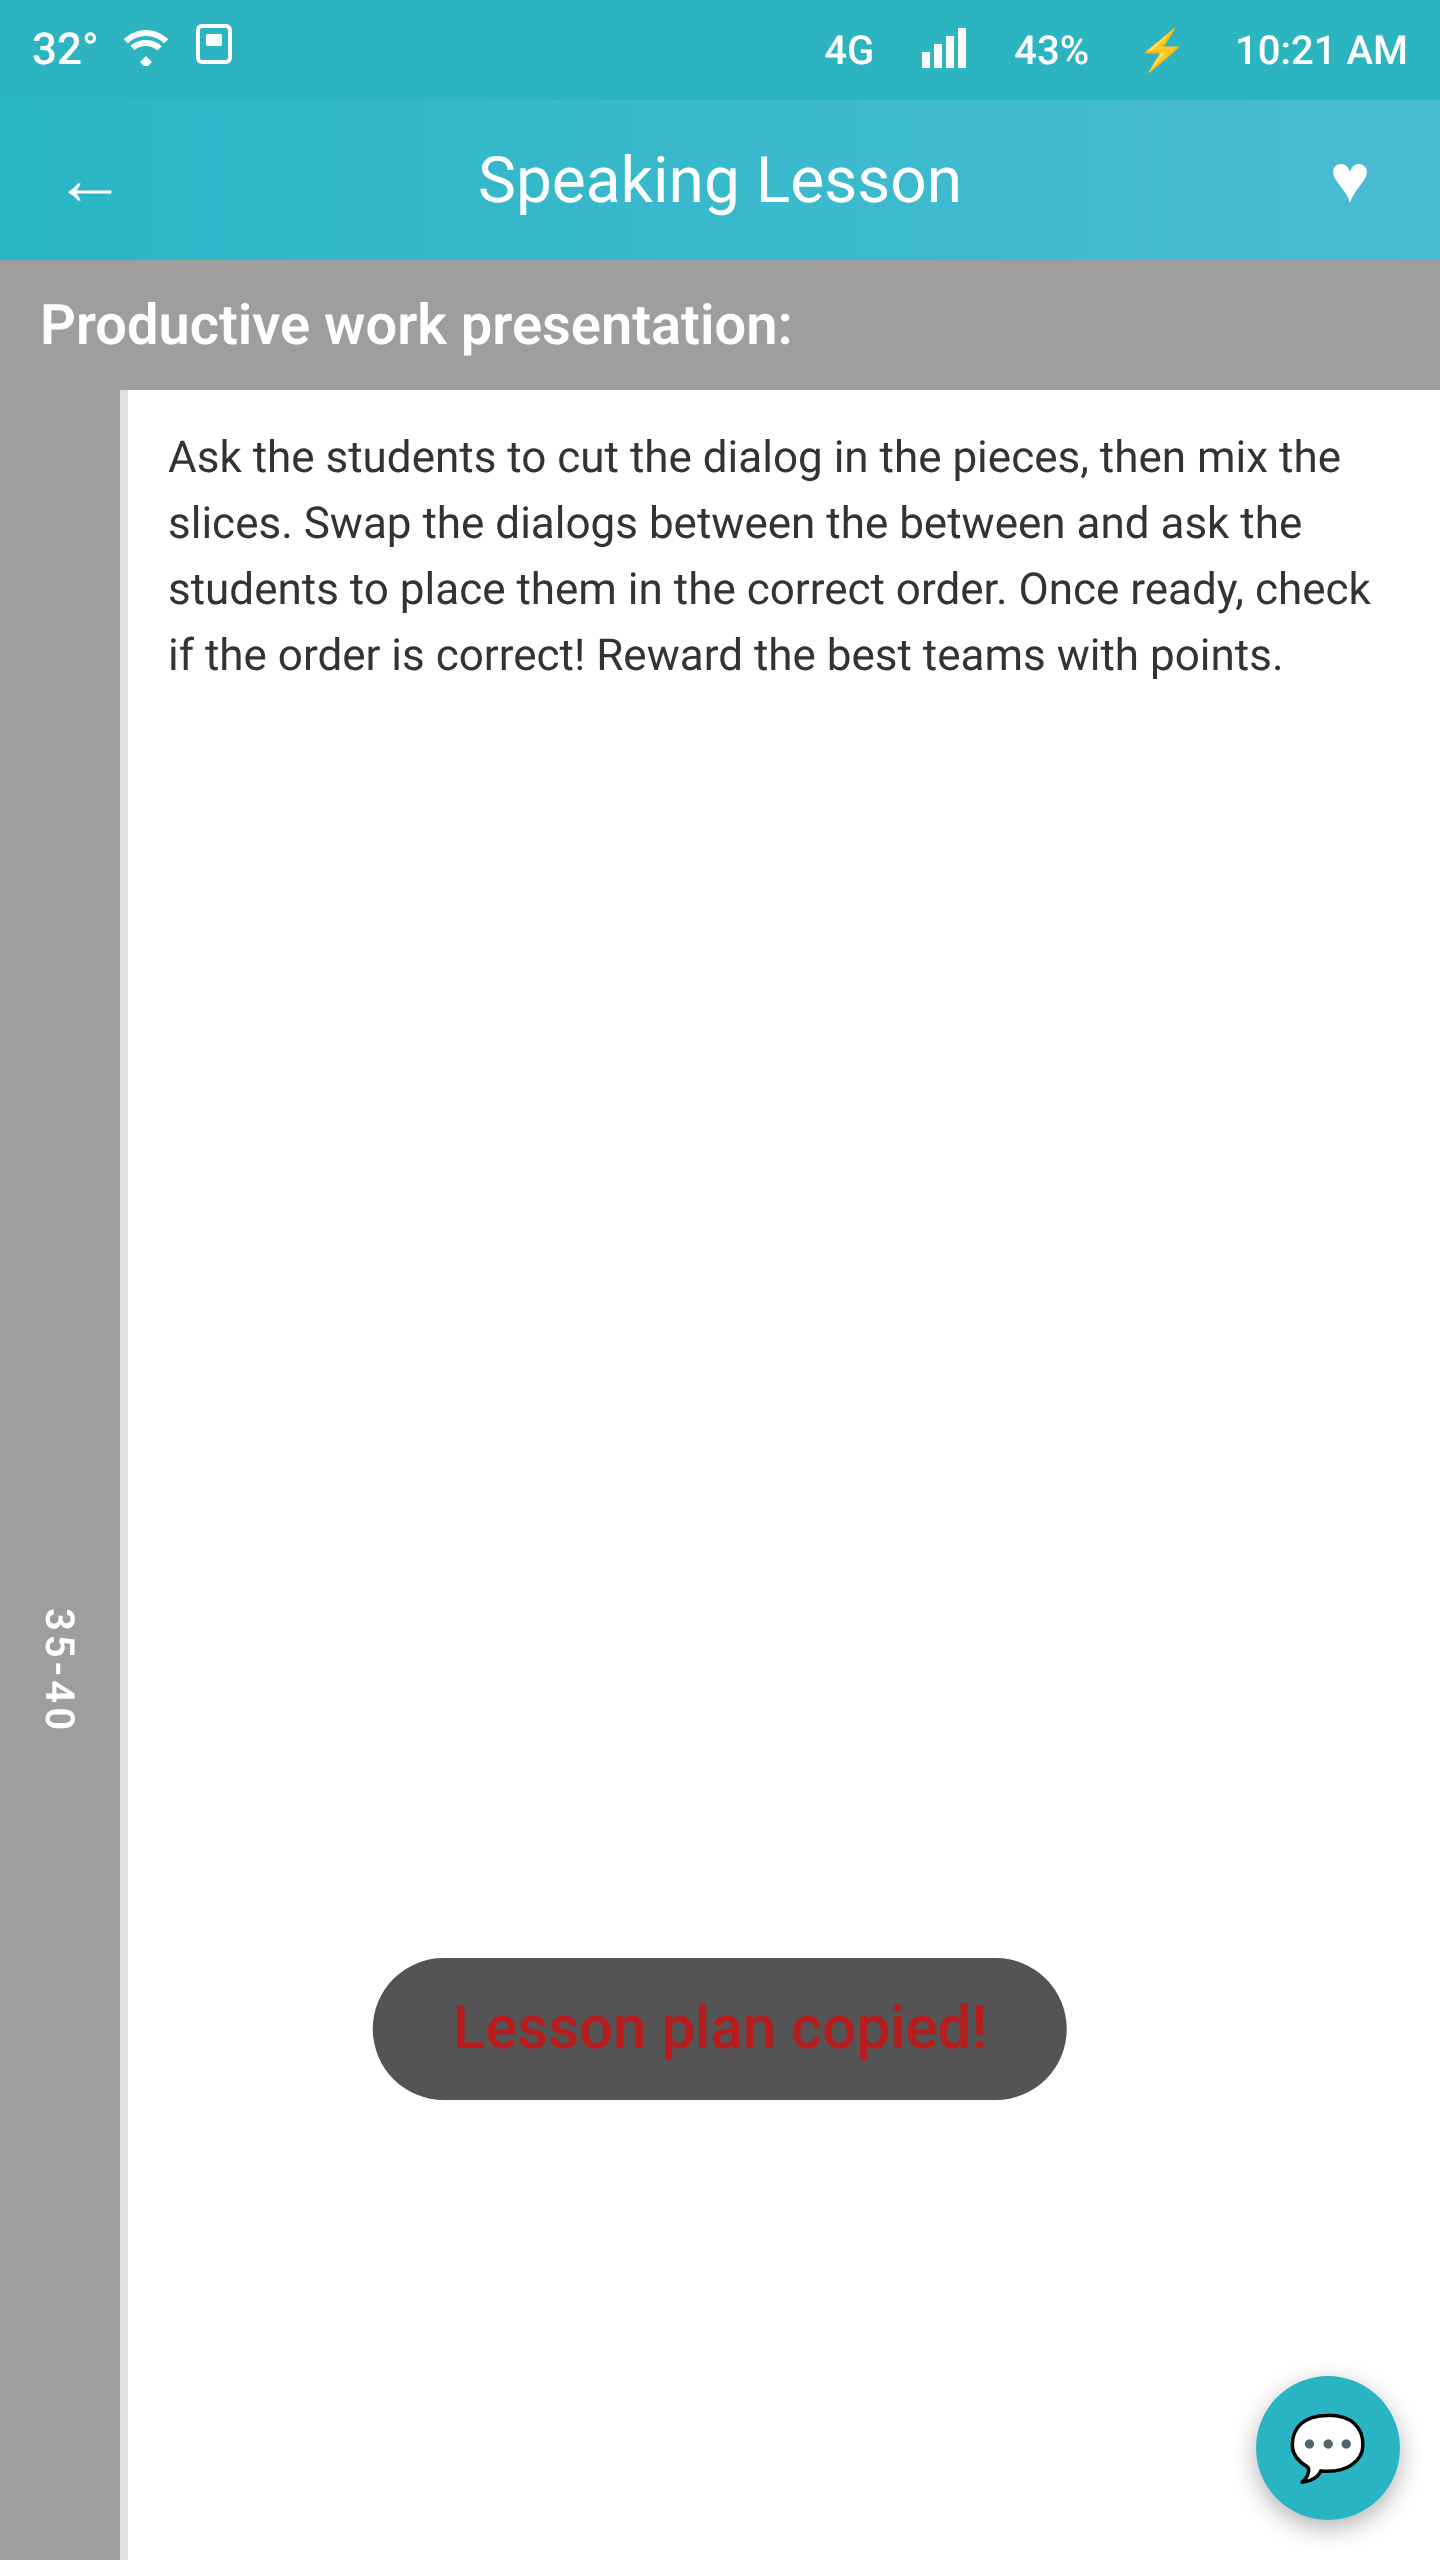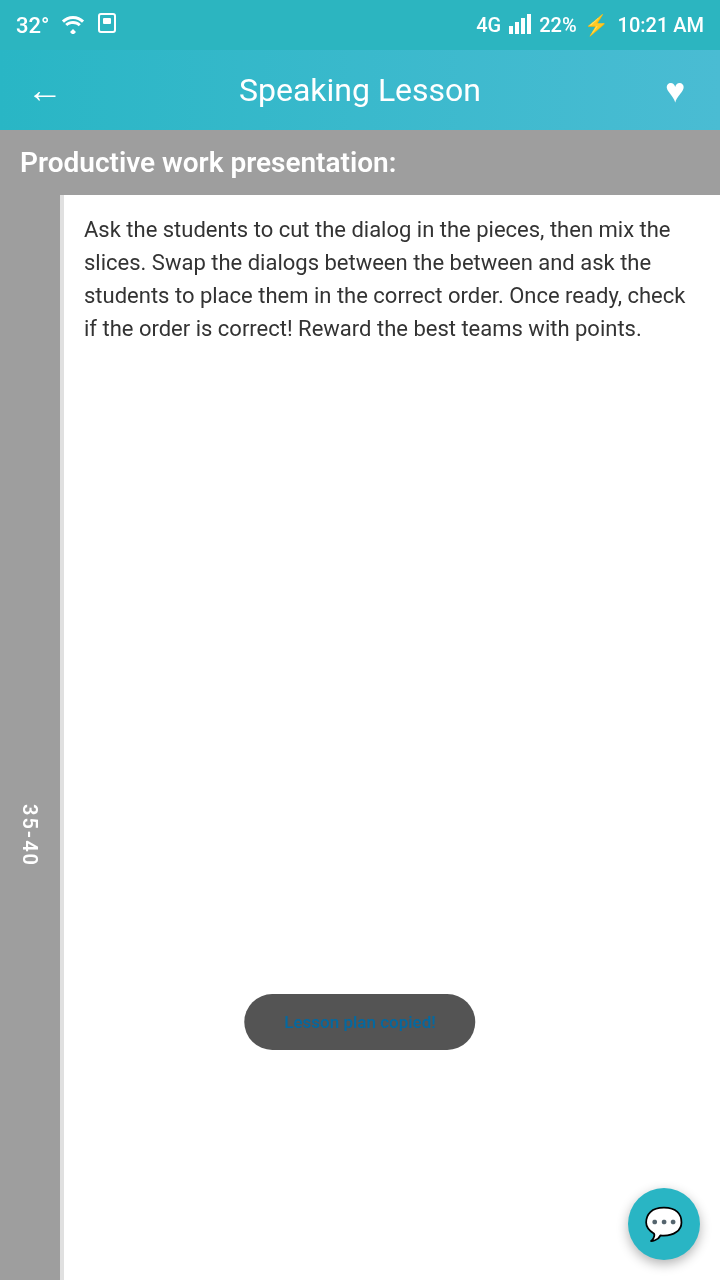--- a/index.html
+++ b/index.html
@@ -20,21 +20,21 @@
       background: #2cb5c0;
       display: flex;
       align-items: center;
       justify-content: space-between;
       padding: 12px 16px;
       color: white;
       font-size: 22px;
       font-weight: 500;
     }
     .status-left { display: flex; align-items: center; gap: 10px; }
-    .status-right { display: flex; align-items: center; gap: 8px; font-size: 20px; }
+    .status-right { display: flex; align-items: center; gap: 24px; font-size: 20px; }
 
     
     .header {
       width: 720px;
       height: 80px;
       background: linear-gradient(to right, #29b6c5, #4abcd3);
       display: flex;
       align-items: center;
       justify-content: space-between;
       padding: 0 20px;
@@ -110,24 +110,24 @@
       color: #333;
     }
 
     
     .toast {
       position: fixed;
       bottom: 230px;
       left: 50%;
       transform: translateX(-50%);
       background: rgba(60, 60, 60, 0.88);
-      color: #0369a1;
+      color: #b91c1c;
       padding: 18px 40px;
       border-radius: 50px;
-      font-size: 17px;
+      font-size: 30px;
       font-weight: 500;
       white-space: nowrap;
       z-index: 100;
     }
 
     
     .chat-fab {
       position: fixed;
       bottom: 20px;
       right: 20px;
@@ -177,21 +177,21 @@
   <div class="status-right">
     <span>4G</span>
     <span>
       <svg width="22" height="22" viewBox="0 0 22 22" fill="white">
         <rect x="0" y="14" width="4" height="8" fill="white"></rect>
         <rect x="6" y="10" width="4" height="12" fill="white"></rect>
         <rect x="12" y="6" width="4" height="16" fill="white"></rect>
         <rect x="18" y="2" width="4" height="20" fill="white"></rect>
       </svg>
     </span>
-    <span>22%</span>
+    <span>43%</span>
     <span>⚡</span>
     <span>10:21 AM</span>
   </div>
 </div>
 
 <div class="header">
   <div class="header-back">←</div>
   <div class="header-title">Speaking Lesson</div>
   <div class="header-heart">♥</div>
 </div>

